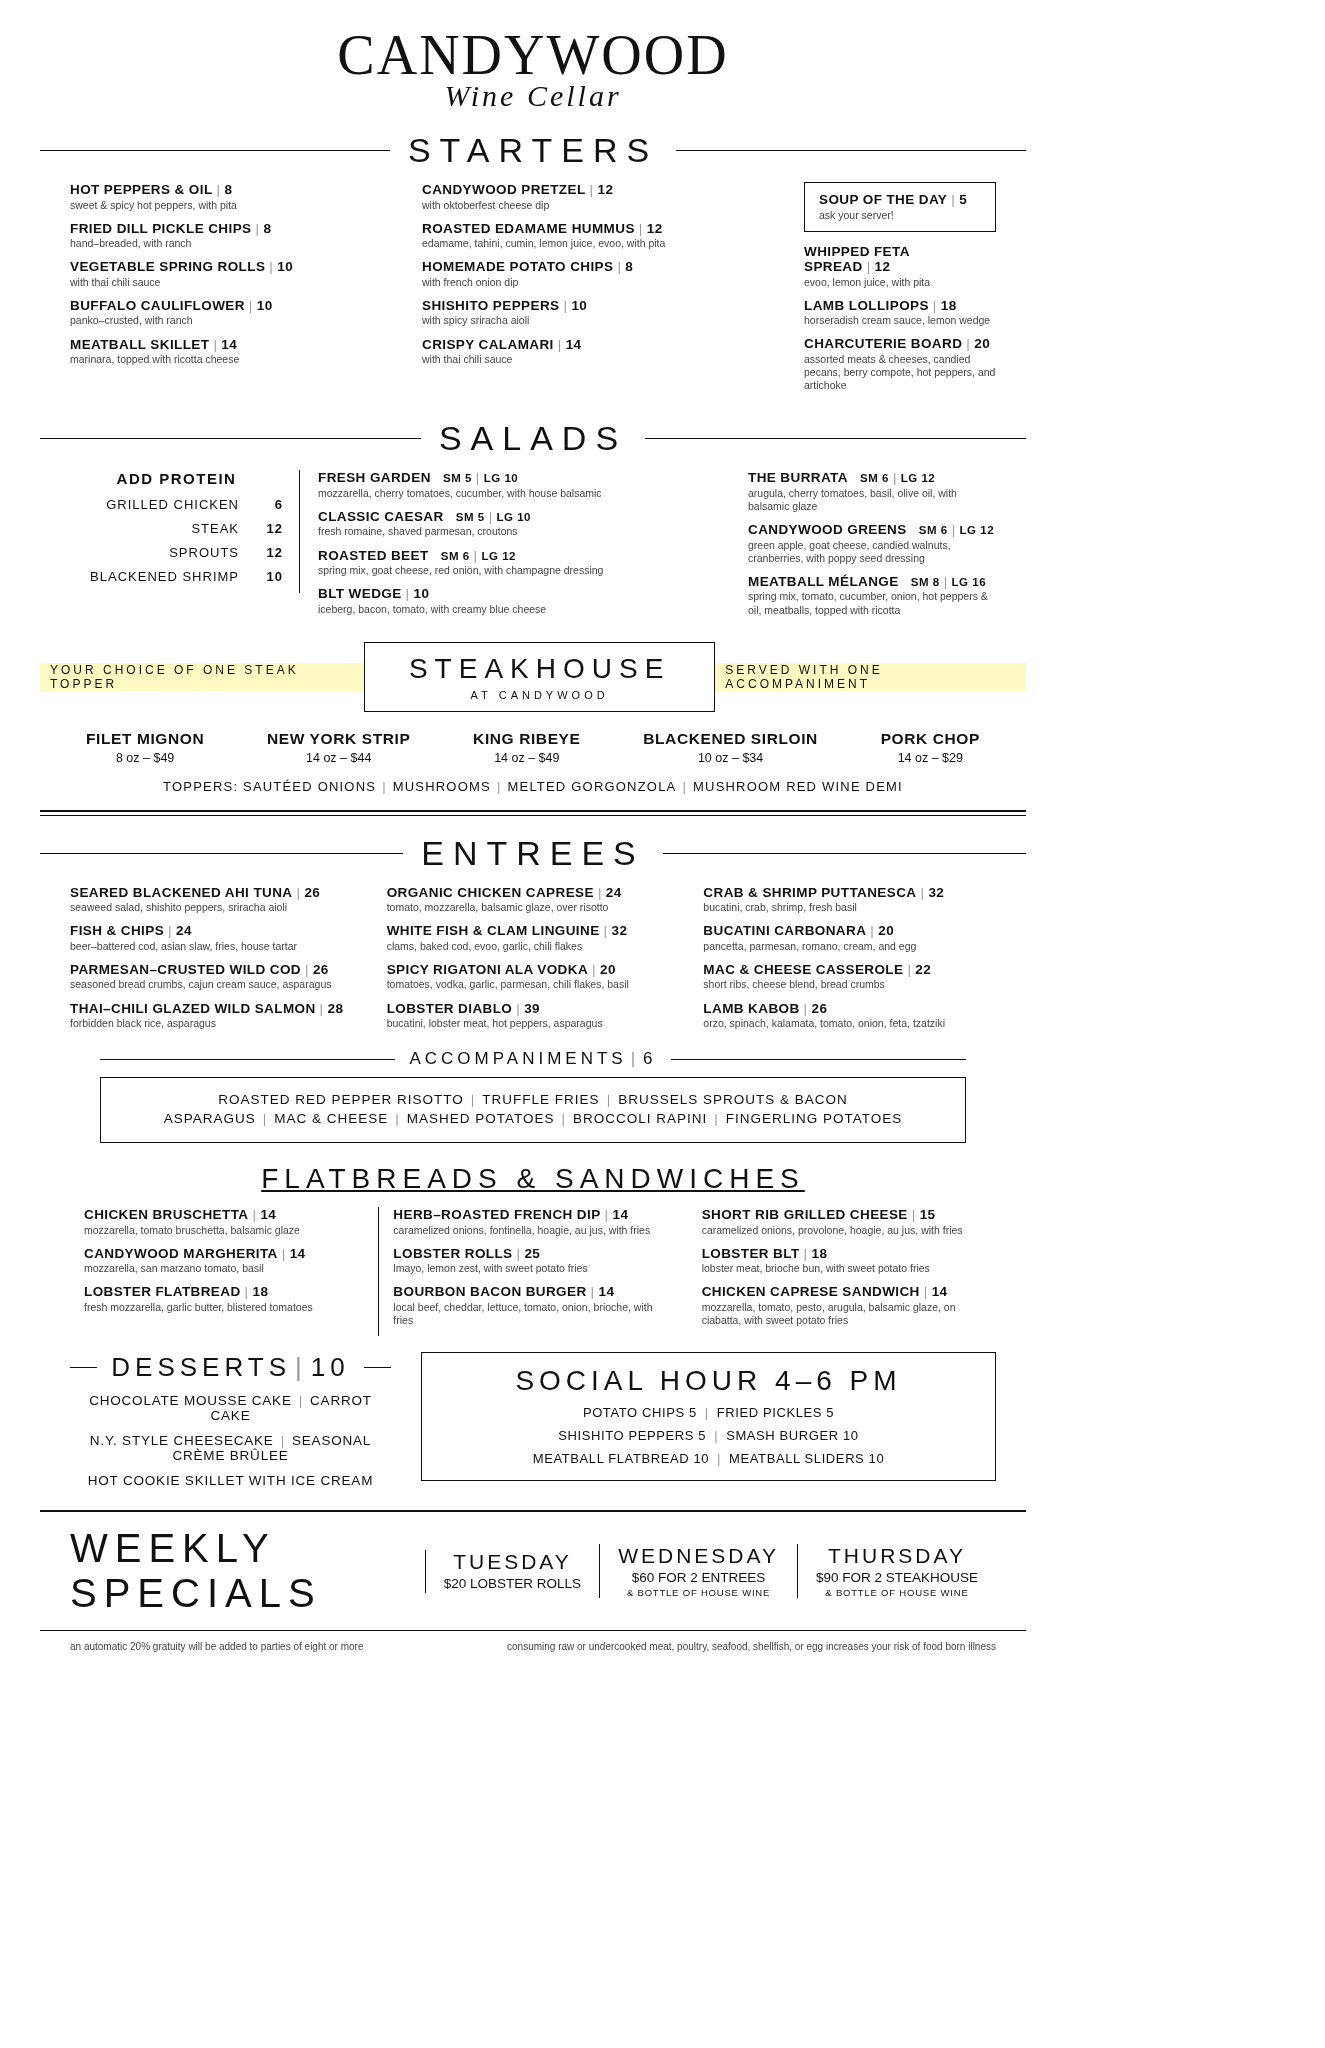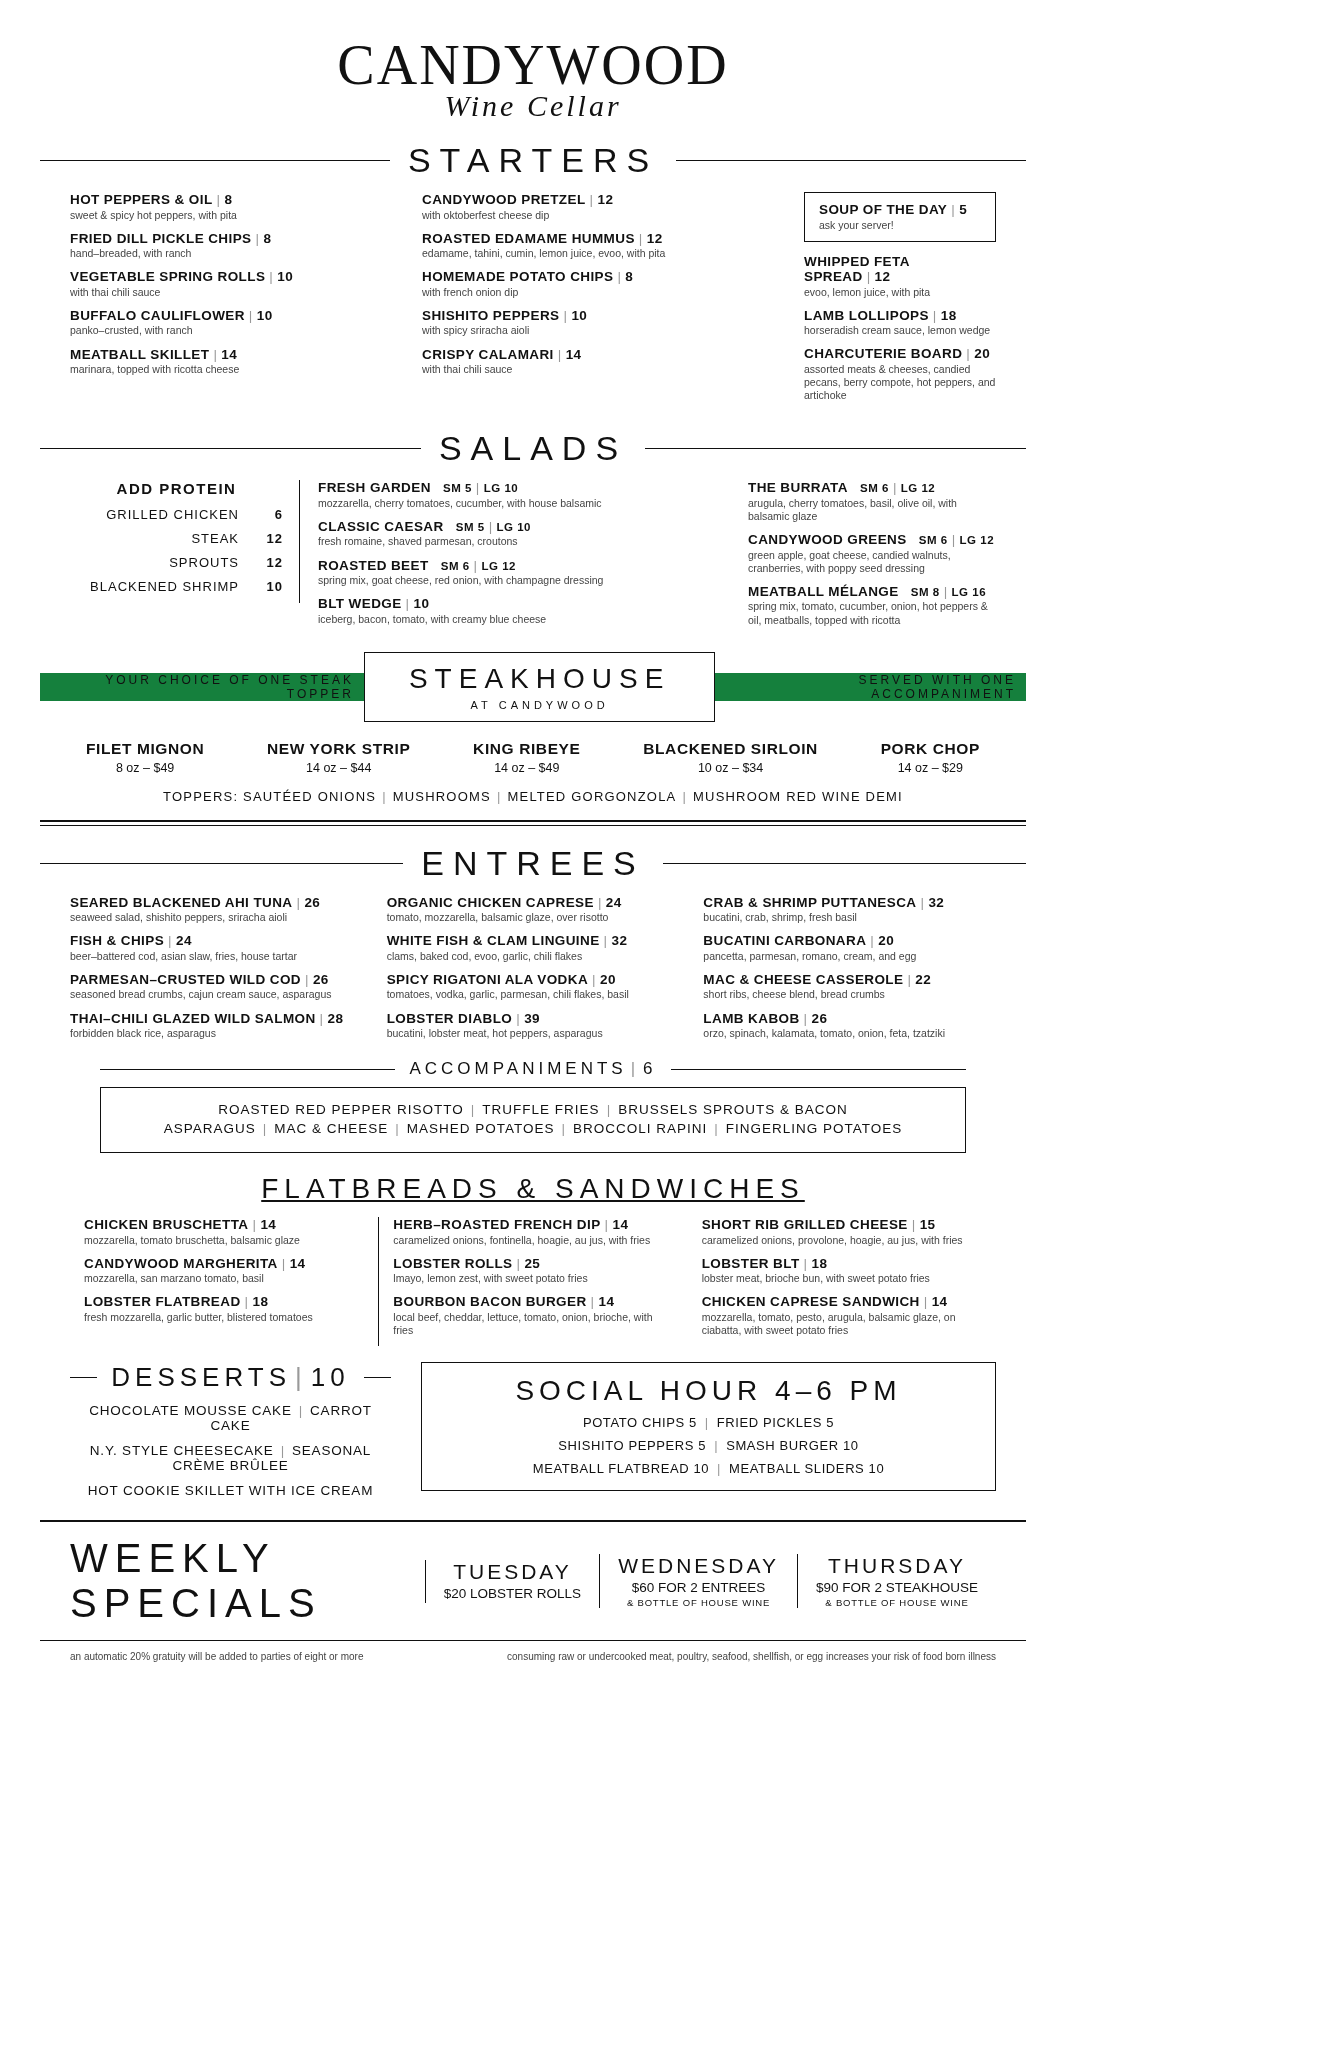--- a/index.html
+++ b/index.html
@@ -5,21 +5,21 @@
   * { box-sizing: border-box; }
   html, body { margin:0; padding:0; }
   body {
     width:1325px; height:2048px;
     background:#ffffff;
     font-family:"Liberation Sans", sans-serif;
     color:#111;
     position:relative;
     overflow:hidden;
   }
-  .page { width:1066px; height:2048px; position:relative; padding:11px 40px; }
+  .page { width:1066px; height:2048px; position:relative; padding:1px 40px; }
 
   
   .logo-wrap { text-align:center; padding-top:26px; }
   .logo-main {
     font-family:"Liberation Serif", serif;
     font-size:56px; letter-spacing:2px; font-weight:400; color:#111;
     line-height:1.0;
   }
   .logo-sub {
     font-family:"Liberation Serif", serif;
@@ -71,21 +71,21 @@
   .sz { font-size:11.5px; letter-spacing:0.5px; font-weight:bold; }
 
   
   .steak-band { margin-top:16px; position:relative; }
   .steak-rules { position:absolute; left:0; right:0; top:34px; }
   .steak-rules div { height:1px; background:#111; margin-bottom:4px;}
   .steak-top {
     display:flex; align-items:center; justify-content:space-between;
     position:relative; z-index:2; padding:0 0px;
   }
-  .steak-side { font-size:12px; letter-spacing:3px; background:#15803d; padding:0 10px; color:#111;text-align:right;}
+  .steak-side { font-size:12px; letter-spacing:3px; background:#fef9c3; padding:0 10px; color:#111;}
   .steak-box {
     border:1px solid #111; background:#fff; padding:10px 44px; text-align:center;
   }
   .steak-box .t1 { font-size:28px; letter-spacing:7px; }
   .steak-box .t2 { font-size:11px; letter-spacing:4px; margin-top:4px; }
   .steaks { display:flex; justify-content:space-between; padding:18px 46px 0 46px; }
   .steak { text-align:center; }
   .steak .n { font-size:15.5px; font-weight:bold; letter-spacing:0.6px; }
   .steak .p { font-size:12.5px; margin-top:3px; }
   .toppers { text-align:center; font-size:13px; letter-spacing:1.2px; margin-top:14px; }

